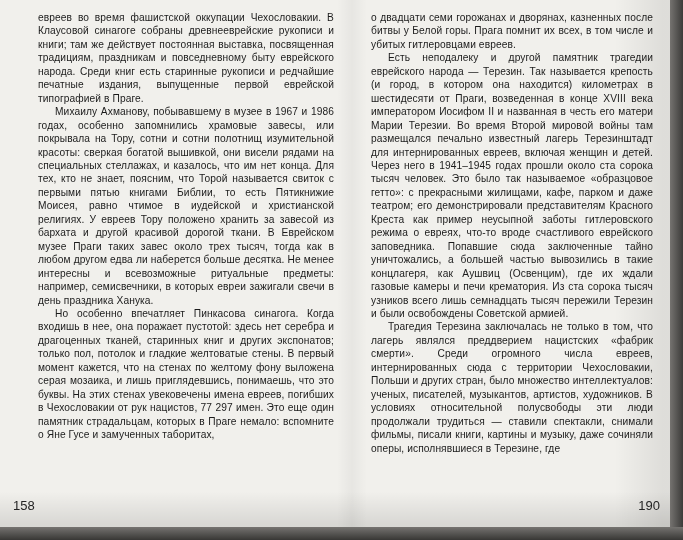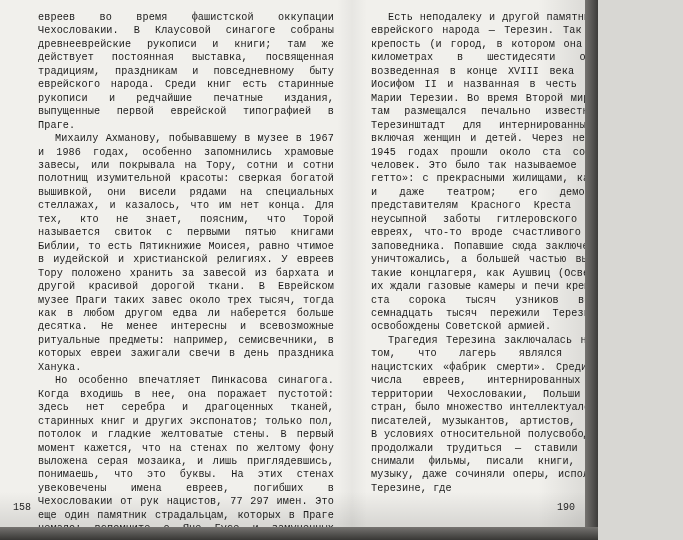--- a/index.html
+++ b/index.html
@@ -1,28 +1,28 @@
 <!DOCTYPE html>
 <html lang="ru"><head>
 <meta charset="utf-8">
 <style>
   * { margin: 0; padding: 0; box-sizing: border-box; }
   html, body { width: 683px; height: 540px; overflow: hidden; }
   body { background: #d8d7d3; }
 
   .scan {
     position: relative;
-    width: 598px;
+    width: 683px;
     height: 540px;
     background:
       linear-gradient(to right, rgba(0,0,0,0) 90%, rgba(0,0,0,0.08) 97%),
       linear-gradient(to bottom, rgba(0,0,0,0) 91%, rgba(0,0,0,0.10) 97%),
       #f1f0ec;
     overflow: hidden;
-    font-family: Liberation Mono, monospace;
+    font-family: Liberation Sans, sans-serif;
     color: #1b1b1b;
   }
 
   .gutter-shadow {
     position: absolute;
     top: 0;
     left: 337px;
     width: 30px;
     height: 540px;
     background: linear-gradient(to right, rgba(0,0,0,0) 0%, rgba(0,0,0,0.045) 50%, rgba(0,0,0,0) 100%);
@@ -55,40 +55,41 @@
     letter-spacing: 0.1px;
   }
   .tb-left  { left: 38px;  width: 296px; }
   .tb-right { left: 371px; width: 282px; }
 
   .text-block p { text-indent: 17px; }
   .text-block p.cont { text-indent: 0; }
 
   .page-number {
     position: absolute;
-    font-size: 10px;
+    font-size: 13px;
     color: #242424;
   }
   .pn-left  { left: 13px;  bottom: 27px; }
   .pn-right { right: 23px; bottom: 27px; }
 </style>
 </head>
 <body>
 
 <div class="scan">
 
   <div class="gutter-shadow"></div>
 
   <div class="text-block tb-left">
     <p class="cont">евреев во время фашистской оккупации Чехословакии. В Клаусовой синагоге собраны древнееврейские рукописи и книги; там же действует постоянная выставка, посвященная традициям, праздникам и повседневному быту еврейского народа. Среди книг есть старинные рукописи и редчайшие печатные издания, выпущенные первой еврейской типографией в Праге.</p>
     <p>Михаилу Ахманову, побывавшему в музее в 1967 и 1986 годах, особенно запомнились храмовые завесы, или покрывала на Тору, сотни и сотни полотнищ изумительной красоты: сверкая богатой вышивкой, они висели рядами на специальных стеллажах, и казалось, что им нет конца. Для тех, кто не знает, поясним, что Торой называется свиток с первыми пятью книгами Библии, то есть Пятикнижие Моисея, равно чтимое в иудейской и христианской религиях. У евреев Тору положено хранить за завесой из бархата и другой красивой дорогой ткани. В Еврейском музее Праги таких завес около трех тысяч, тогда как в любом другом едва ли наберется больше десятка. Не менее интересны и всевозможные ритуальные предметы: например, семисвечники, в которых евреи зажигали свечи в день праздника Ханука.</p>
     <p>Но особенно впечатляет Пинкасова синагога. Когда входишь в нее, она поражает пустотой: здесь нет серебра и драгоценных тканей, старинных книг и других экспонатов; только пол, потолок и гладкие желтоватые стены. В первый момент кажется, что на стенах по желтому фону выложена серая мозаика, и лишь приглядевшись, понимаешь, что это буквы. На этих стенах увековечены имена евреев, погибших в Чехословакии от рук нацистов, 77 297 имен. Это еще один памятник страдальцам, которых в Праге немало: вспомните о Яне Гусе и замученных таборитах,</p>
   </div>
 
   <div class="text-block tb-right">
+    <p class="cont">о двадцати семи горожанах и дворянах, казненных после битвы у Белой горы. Прага помнит их всех, в том числе и убитых гитлеровцами евреев.</p>
     <p>Есть неподалеку и другой памятник трагедии еврейского народа — Терезин. Так называется крепость (и город, в котором она находится) километрах в шестидесяти от Праги, возведенная в конце XVIII века императором Иосифом II и названная в честь его матери Марии Терезии. Во время Второй мировой войны там размещался печально известный лагерь Терезинштадт для интернированных евреев, включая женщин и детей. Через него в 1941–1945 годах прошли около ста сорока тысяч человек. Это было так называемое «образцовое гетто»: с прекрасными жилищами, кафе, парком и даже театром; его демонстрировали представителям Красного Креста как пример неусыпной заботы гитлеровского режима о евреях, что-то вроде счастливого еврейского заповедника. Попавшие сюда заключенные тайно уничтожались, а большей частью вывозились в такие концлагеря, как Аушвиц (Освенцим), где их ждали газовые камеры и печи крематория. Из ста сорока тысяч узников всего лишь семнадцать тысяч пережили Терезин и были освобождены Советской армией.</p>
     <p>Трагедия Терезина заключалась не только в том, что лагерь являлся преддверием нацистских «фабрик смерти». Среди огромного числа евреев, интернированных сюда с территории Чехословакии, Польши и других стран, было множество интеллектуалов: ученых, писателей, музыкантов, артистов, художников. В условиях относительной полусвободы эти люди продолжали трудиться — ставили спектакли, снимали фильмы, писали книги, картины и музыку, даже сочиняли оперы, исполнявшиеся в Терезине, где</p>
   </div>
 
   <div class="page-number pn-left">158</div>
   <div class="page-number pn-right">190</div>
 
   <div class="edge-right"></div>
   <div class="edge-bottom"></div>
 

